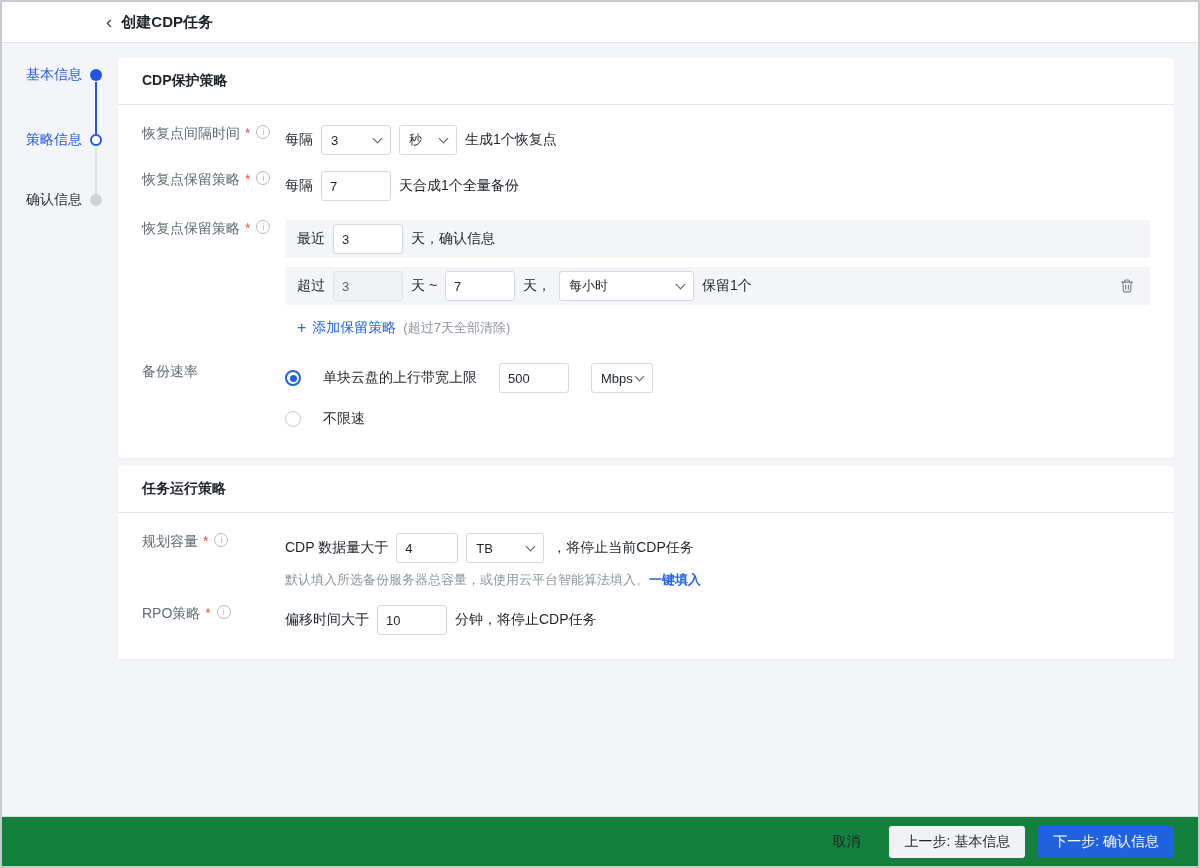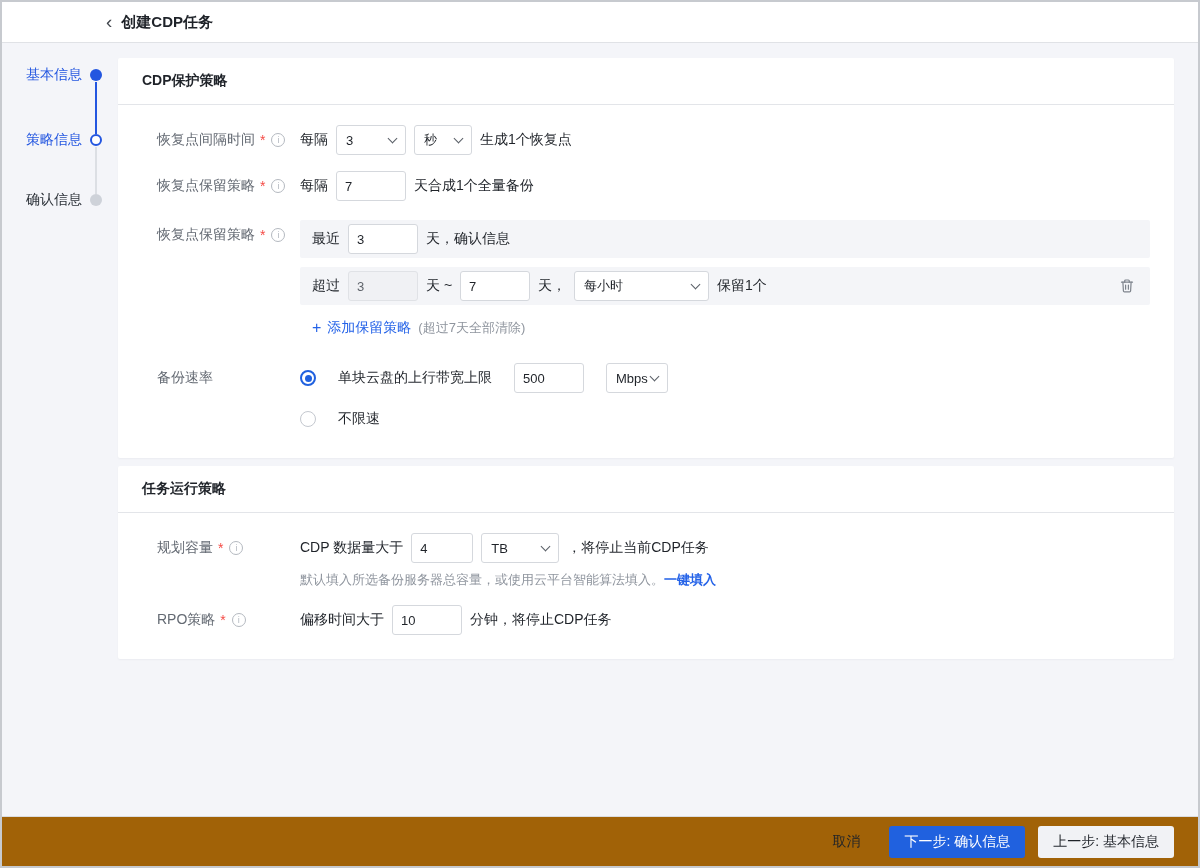--- a/index.html
+++ b/index.html
@@ -49,22 +49,22 @@
   .card{background:#fff;border-radius:2px;box-shadow:0 1px 2px rgba(31,35,41,.04);}
   .card + .card{margin-top:8px;}
   .card-title{
     height:47px;display:flex;align-items:center;padding:0 24px;
     border-bottom:1px solid var(--line);
     font-size:14px;font-weight:700;color:var(--text-dark);
   }
   .card-body{padding:20px 24px 24px;}
   .form-row{display:flex;align-items:flex-start;}
   .row-label{
-    width:143px;flex:0 0 143px;display:flex;align-items:center;gap:3px;
-    color:var(--label-gray);font-size:14px;min-height:30px;margin-left:15px;
+    width:143px;flex:0 0 143px;display:flex;align-items:flex-start;gap:3px;
+    color:var(--label-gray);font-size:14px;min-height:30px;
   }
   .req{color:var(--red);font-size:14px;margin-left:2px;}
   .info-icon{
     width:14px;height:14px;border-radius:50%;border:1px solid #b4b9c0;color:#b4b9c0;
     font-size:9px;line-height:12px;text-align:center;font-style:normal;margin-left:3px;
     flex:0 0 14px;cursor:pointer;
   }
   .row-content{flex:1;min-width:0;}
   .hline{display:flex;align-items:center;gap:8px;min-height:30px;font-size:14px;color:var(--text-dark);}
   
@@ -108,21 +108,21 @@
     display:inline-flex;align-items:center;justify-content:center;flex:0 0 16px;
   }
   .radio.checked{border:2px solid var(--primary);}
   .radio-dot{width:7px;height:7px;border-radius:50%;background:var(--primary);}
   .radio-text{font-size:14px;color:var(--text-dark);}
   
   .hint-row{margin-top:8px;font-size:13px;color:var(--hint-gray);line-height:18px;}
   .hint-link{color:#2563e8;font-weight:700;cursor:pointer;}
   
   .footer{
-    height:50px;flex:0 0 50px;background:#a16207;border-top:1px solid #dadce0;
+    height:50px;flex:0 0 50px;background:#15803d;border-top:1px solid #dadce0;
     display:flex;align-items:center;justify-content:flex-end;padding-right:24px;gap:13px;
   }
   .btn{height:32px;display:inline-flex;align-items:center;border-radius:3px;font-size:14px;cursor:pointer;border:none;font-family:inherit;}
   .btn-text{background:transparent;color:var(--text-dark);padding:0 12px;margin-right:4px;}
   .btn-plain{background:#f1f2f5;color:var(--text-dark);padding:0 15px;}
   .btn-primary{background:var(--primary);color:#fff;padding:0 15px;}
   .mt16{margin-top:16px;}
   .mt19{margin-top:19px;}
   .mt26{margin-top:26px;}
 </style>
@@ -315,17 +315,17 @@
           </div>
 
         </div>
       </div>
 
     </div>
   </div>
 
   <div class="footer">
     <button class="btn btn-text">取消</button>
+    <button class="btn btn-plain">上一步: 基本信息</button>
     <button class="btn btn-primary">下一步: 确认信息</button>
-    <button class="btn btn-plain">上一步: 基本信息</button>
   </div>
 
 </div>
 
 </body></html>

